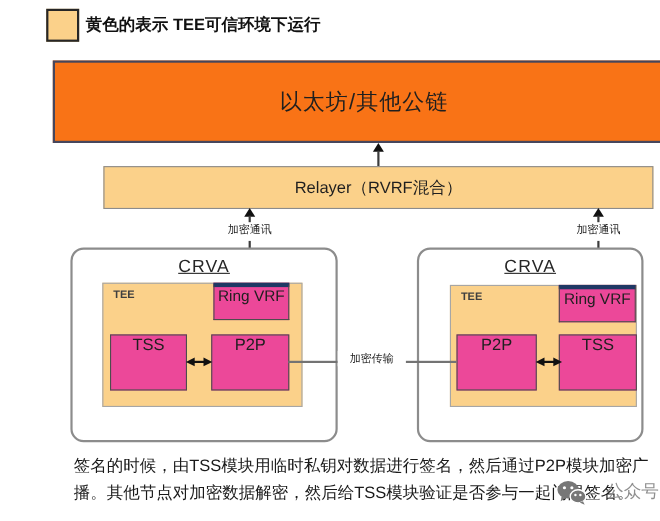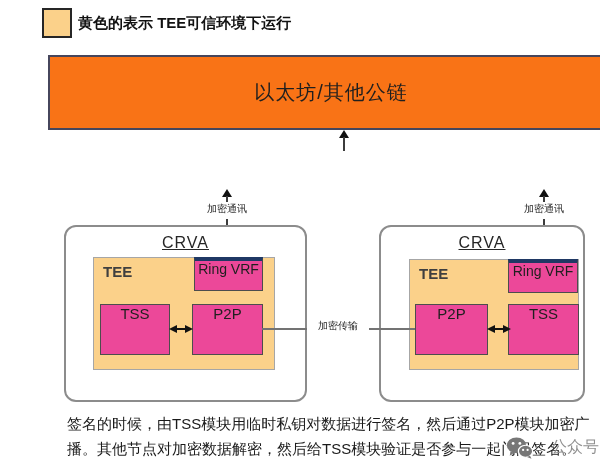--- a/index.html
+++ b/index.html
@@ -30,21 +30,21 @@
   .tri-right{position:absolute;width:0;height:0;
     border-top:4px solid transparent;border-bottom:4px solid transparent;border-left:8px solid #111;}
   .link-label{position:absolute;width:64px;text-align:center;font-size:10px;color:#1f1f1f;background:#fff;}
   
   .crva{position:absolute;border:2px solid #8c8c8c;border-radius:12px;background:#fff;}
   .crva-left{left:32px;top:225px;width:239px;height:173px;}
   .crva-right{left:347px;top:225px;width:202px;height:173px;}
   .crva-title{position:absolute;top:7px;left:0;width:100%;text-align:center;
     font-size:16px;letter-spacing:1px;color:#262626;text-decoration:underline;}
   .tee-box{position:absolute;background:#FBD18A;border:1px solid #a6a6a6;}
-  .tee-label{position:absolute;left:9px;top:5px;font-size:15px;font-weight:bold;color:#3f3f3f;}
+  .tee-label{position:absolute;left:9px;top:5px;font-size:10px;font-weight:bold;color:#3f3f3f;}
   .module{position:absolute;background:#ec4899;border:1px solid #4d4d4d;
     display:flex;align-items:flex-start;justify-content:center;font-size:15px;color:#1f1f1f;}
   .ringvrf{border-top:4px solid #1F3864;font-size:14px;}
   .dbl-line{position:absolute;height:2px;background:#111;}
   
   .footer-text{position:absolute;left:35px;top:411px;width:548px;
     font-size:15px;line-height:25px;color:#1a1a1a;}
   .watermark{position:absolute;left:474px;top:436px;display:flex;align-items:center;gap:18px;}
   .watermark-text{font-size:16px;color:#8F8F8F;white-space:nowrap;}
 </style>
@@ -56,20 +56,23 @@
   <div class="legend-swatch"></div>
   <div class="legend-label">黄色的表示 TEE可信环境下运行</div>
 
   <div class="chain-box">
     <span>以太坊/其他公链</span>
   </div>
 
   <div class="arrow-up" style="left:307px;top:130px;"></div>
   <div class="vline" style="left:311px;top:137px;height:14px;"></div>
 
+  <div class="relayer-box">
+    <span>Relayer（RVRF混合）</span>
+  </div>
 
   <div class="arrow-up" style="left:190px;top:189px;"></div>
   <div class="vline" style="left:194px;top:196px;height:7px;"></div>
   <div class="link-label" style="left:163px;top:202px;">加密通讯</div>
   <div class="vline" style="left:194px;top:219px;height:40px;"></div>
 
   <div class="arrow-up" style="left:507px;top:189px;"></div>
   <div class="vline" style="left:511px;top:196px;height:7px;"></div>
   <div class="link-label" style="left:480px;top:202px;">加密通讯</div>
   <div class="vline" style="left:511px;top:219px;height:40px;"></div>

